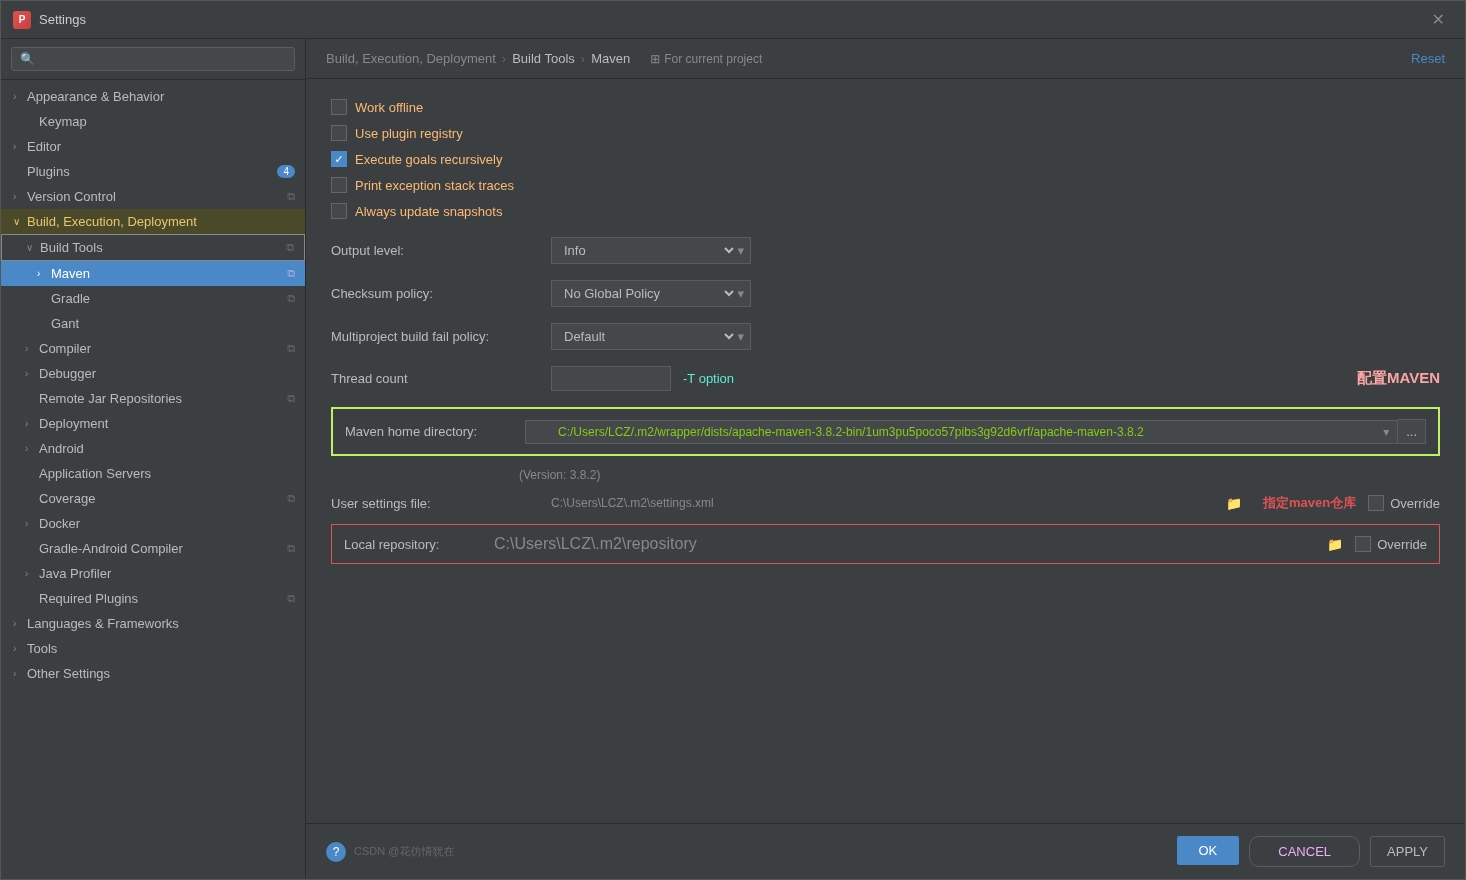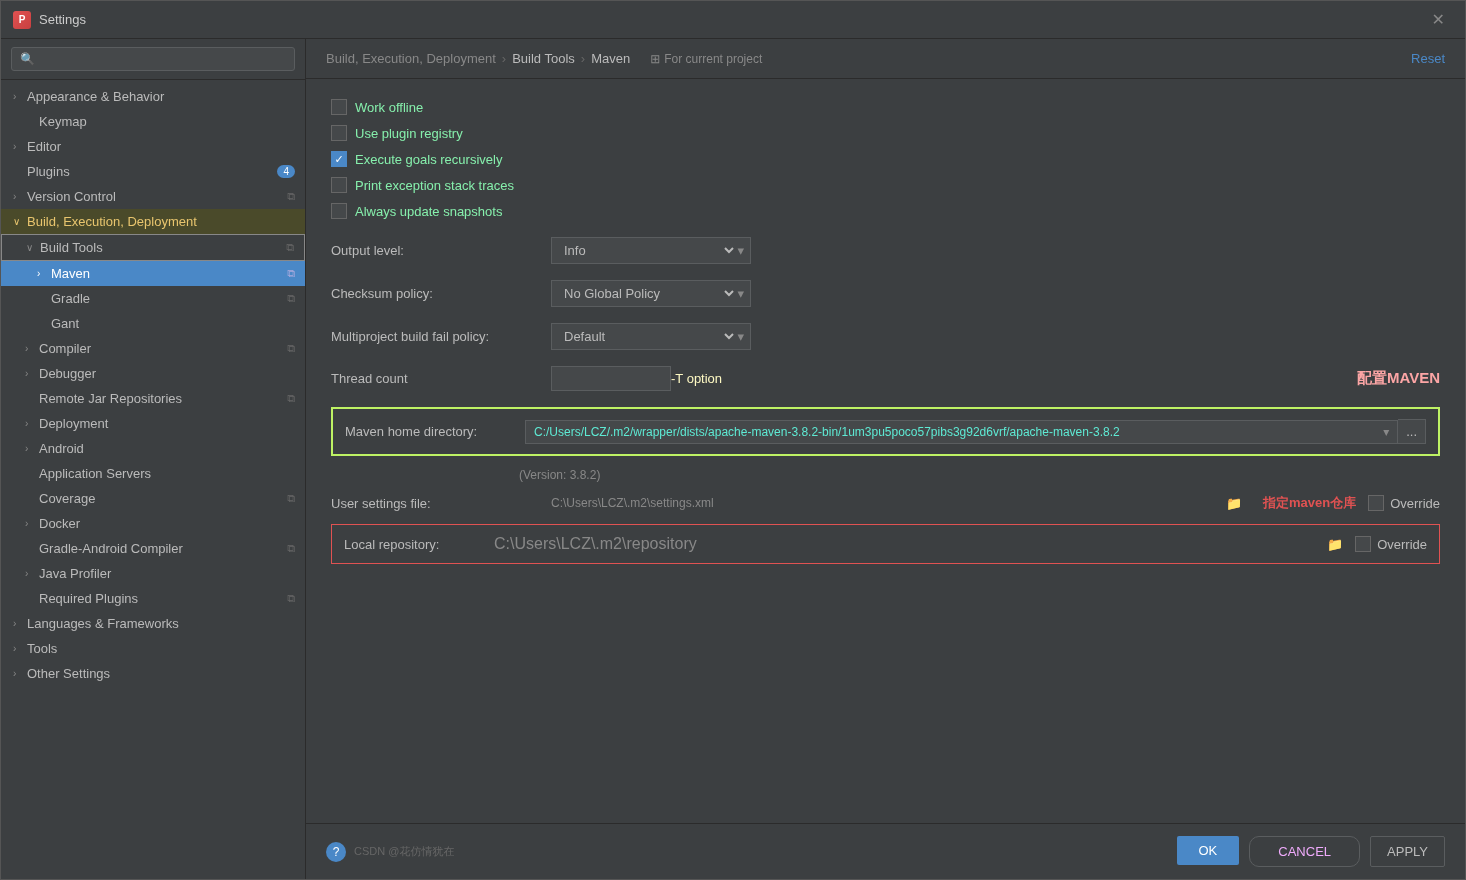--- a/index.html
+++ b/index.html
@@ -190,21 +190,21 @@
     .checkbox-box.checked {
       background: #4a88c7;
       border-color: #4a88c7;
     }
     .checkbox-box.checked::after {
       content: '✓';
       color: white;
       font-size: 11px;
     }
     .checkbox-label {
-      color: #86efac;
+      color: #fdba74;
       font-size: 13px;
     }
     
     .setting-row {
       display: flex;
       align-items: center;
       margin-bottom: 16px;
     }
     .setting-label {
       color: #bbbbbb;
@@ -226,21 +226,22 @@
     .thread-input {
       background: #45484a;
       border: 1px solid #5a5d5f;
       color: #bbbbbb;
       padding: 4px 8px;
       width: 120px;
       font-size: 13px;
       outline: none;
     }
     .thread-t-option {
-      color: #fef9c3;
+      color: #5eead4;
+      margin-left: 12px;
       font-size: 13px;
     }
     .annotation-red {
       color: #e05252;
       font-size: 14px;
       font-weight: bold;
       margin-left: auto;
     }
     
     .highlighted-row {
@@ -643,21 +644,21 @@
         <div class="thread-count-row">
           <span class="thread-label">Thread count</span>
           <input class="thread-input" type="text" value="" style="">
           <span class="thread-t-option">-T option</span>
           <span class="annotation-red" style="margin-left: auto; color:#fca5a5; font-size:15px; font-weight:bold;">配置MAVEN</span>
         </div>
 
         <div class="highlighted-row">
           <span class="setting-label" style="width:180px; flex-shrink:0;">Maven home directory:</span>
           <div class="path-dropdown" style="flex:1; display:flex; align-items:center; border:1px solid #5a5d5f; background:#45484a; padding:4px 8px;">
-            <span class="path-text" style="flex:1; font-size:12px; color:#5eead4; overflow:hidden; text-overflow:ellipsis; white-space:nowrap;">C:/Users/LCZ/.m2/wrapper/dists/apache-maven-3.8.2-bin/1um3pu5poco57pibs3g92d6vrf/apache-maven-3.8.2</span>
+            <span class="path-text" style="flex:1; font-size:12px; color:#84cc16; overflow:hidden; text-overflow:ellipsis; white-space:nowrap;margin-left:24px;">C:/Users/LCZ/.m2/wrapper/dists/apache-maven-3.8.2-bin/1um3pu5poco57pibs3g92d6vrf/apache-maven-3.8.2</span>
             <span style="color:#888; margin-left:6px;">▾</span>
           </div>
           <button class="path-dots-btn">...</button>
         </div>
 
         <div class="version-text" style="margin-left:188px; margin-bottom:12px; margin-top:4px;">(Version: 3.8.2)</div>
 
         <div class="user-settings-row">
           <span class="user-label">User settings file:</span>
           <span class="user-path">C:\Users\LCZ\.m2\settings.xml</span>

